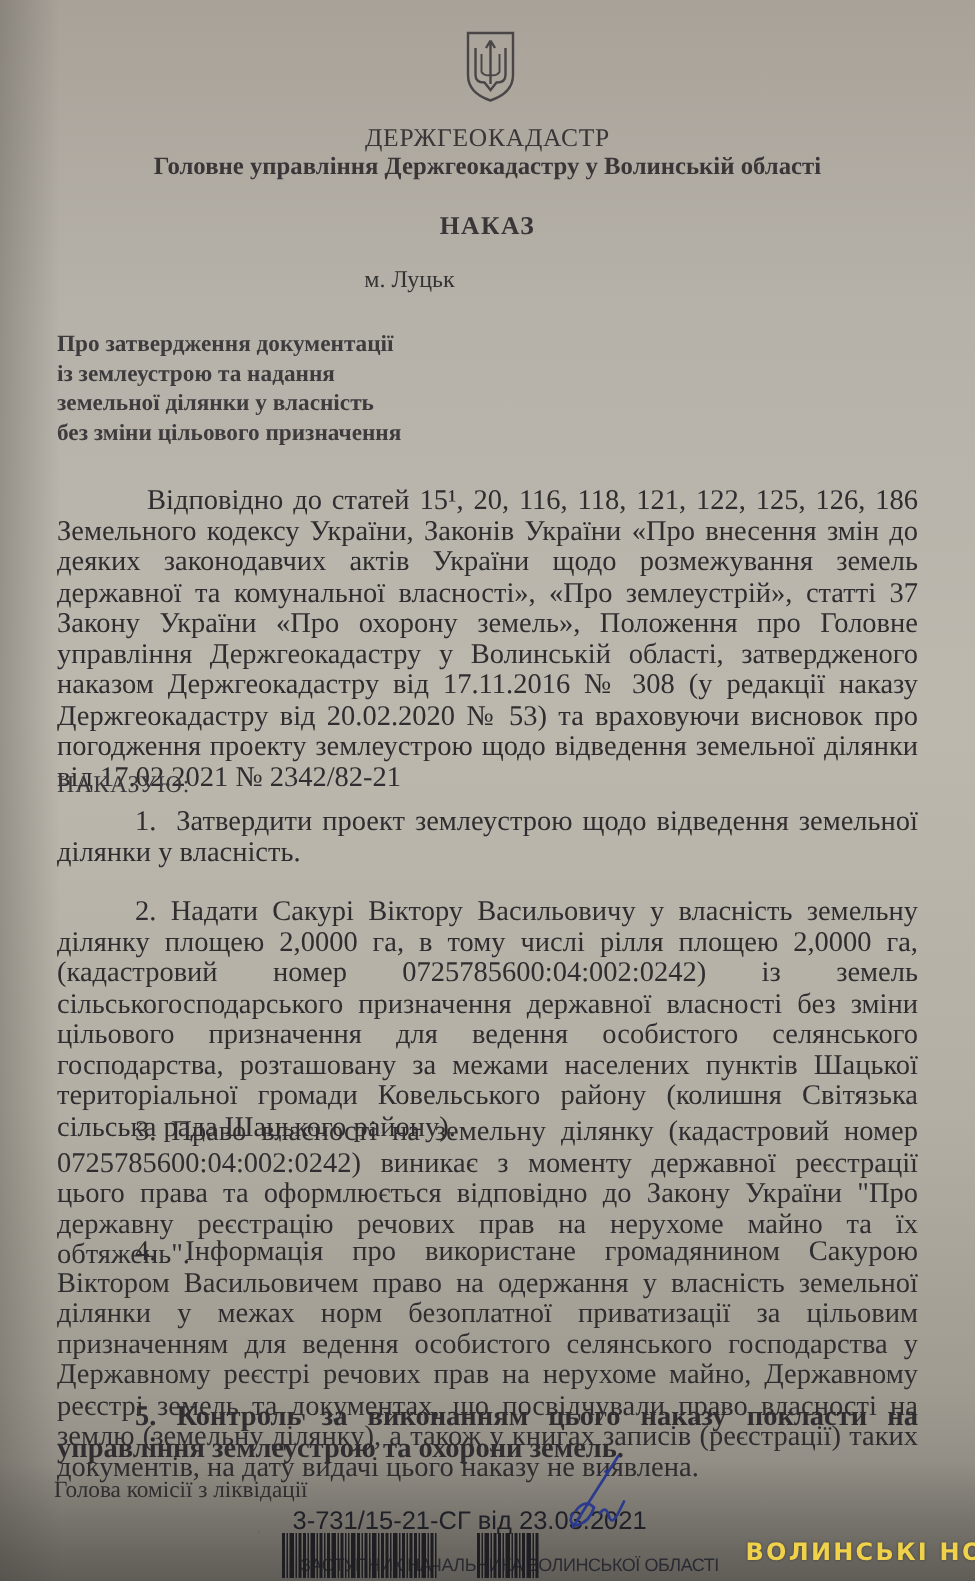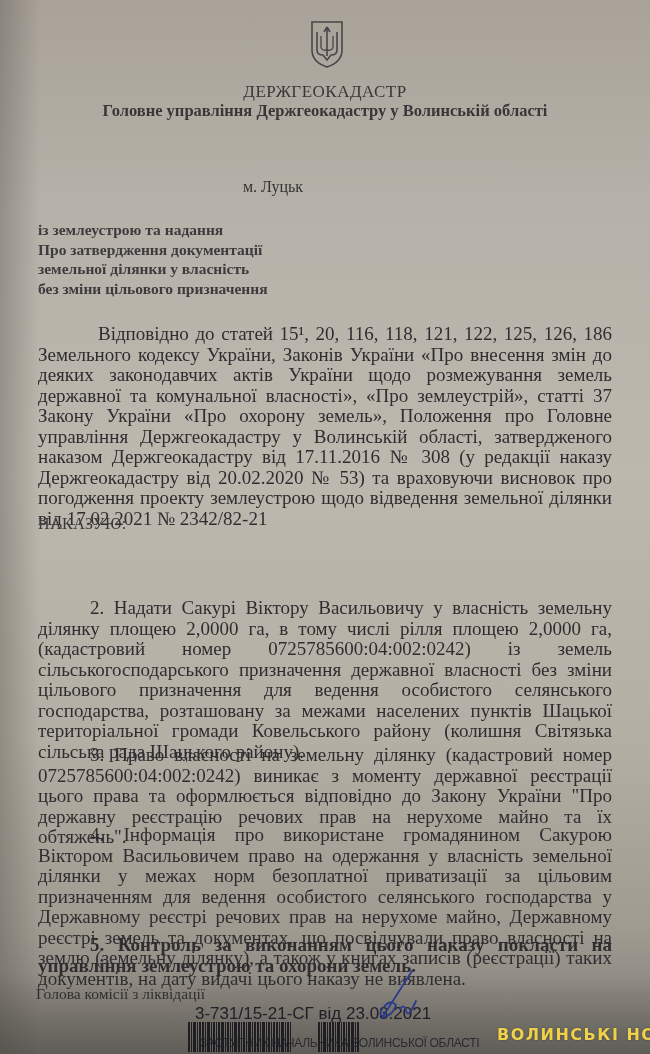--- a/index.html
+++ b/index.html
@@ -59,33 +59,35 @@
 
   <svg class="emblem" viewBox="0 0 36 48">
     <path d="M3 2 H33 V30 Q33 42 18 47 Q3 42 3 30 Z" fill="none" stroke="#4a4648" stroke-width="1.6"></path>
     <path d="M18 7 V36 M18 7 L15 12 M18 7 L21 12" stroke="#4a4648" stroke-width="1.6" fill="none"></path>
     <path d="M8 12 V30 Q8 35 14 35 L18 40 L22 35 Q28 35 28 30 V12" fill="none" stroke="#4a4648" stroke-width="1.6"></path>
     <path d="M12 16 V28 Q14 31 18 30 Q22 31 24 28 V16" fill="none" stroke="#4a4648" stroke-width="1.3"></path>
   </svg>
 
   <div class="agency agency-sub">Головне управління Держгеокадастру у Волинській області</div>
   <div class="agency agency-name">ДЕРЖГЕОКАДАСТР</div>
+  <div class="order-title">НАКАЗ</div>
   <div class="city">м. Луцьк</div>
 
   <div class="subject">
+    <div>Про затвердження документації</div>
     <div>із землеустрою та надання</div>
-    <div>Про затвердження документації</div>
     <div>земельної ділянки у власність</div>
     <div>без зміни цільового призначення</div>
   </div>
 
   <div class="para p-preamble"><span class="ind"></span><span>Відповідно до статей 15¹, 20, 116, 118, 121, 122, 125, 126, 186 Земельного кодексу України, Законів України «Про внесення змін до деяких законодавчих актів України щодо розмежування земель державної та комунальної власності», «Про землеустрій», статті 37 Закону України «Про охорону земель», Положення про Головне управління Держгеокадастру у Волинській області, затвердженого наказом Держгеокадастру від 17.11.2016 № 308 (у редакції наказу Держгеокадастру від 20.02.2020 № 53) та враховуючи висновок про погодження проекту землеустрою щодо відведення земельної ділянки від 17.02.2021 № 2342/82-21</span></div>
 
   <div class="order-word">НАКАЗУЮ:</div>
 
+  <div class="para p1"><span class="item-ind"></span><span>1.</span>&nbsp; <span>Затвердити проект землеустрою щодо відведення земельної ділянки у власність.</span></div>
   <div class="para p2"><span class="item-ind"></span><span>2.</span> <span>Надати Сакурі Віктору Васильовичу у власність земельну ділянку площею 2,0000 га, в тому числі рілля площею 2,0000 га, (кадастровий номер 0725785600:04:002:0242) із земель сільськогосподарського призначення державної власності без зміни цільового призначення для ведення особистого селянського господарства, розташовану за межами населених пунктів Шацької територіальної громади Ковельського району (колишня Світязька сільська рада Шацького району).</span></div>
   <div class="para p3"><span class="item-ind"></span><span>3.</span> <span>Право власності на земельну ділянку (кадастровий номер 0725785600:04:002:0242) виникає з моменту державної реєстрації цього права та оформлюється відповідно до Закону України "Про державну реєстрацію речових прав на нерухоме майно та їх обтяжень".</span></div>
   <div class="para p4"><span class="item-ind"></span><span>4.</span> <span>Інформація про використане громадянином Сакурою Віктором Васильовичем право на одержання у власність земельної ділянки у межах норм безоплатної приватизації за цільовим призначенням для ведення особистого селянського господарства у Державному реєстрі речових прав на нерухоме майно, Державному реєстрі земель та документах, що посвідчували право власності на землю (земельну ділянку), а також у книгах записів (реєстрації) таких документів, на дату видачі цього наказу не виявлена.</span></div>
   <div class="para p5"><span class="item-ind"></span><span>5.</span> <span>Контроль за виконанням цього наказу покласти на управління землеустрою та охорони земель.</span></div>
 
   <div class="signer-left">Голова комісії з ліквідації</div>
 
   <div class="stamp-overlay">ЗАСТУПНИК НАЧАЛЬНИКА ВОЛИНСЬКОЇ ОБЛАСТІ</div>
   <div class="stamp-reg">3-731/15-21-СГ від 23.03.2021</div>
 

